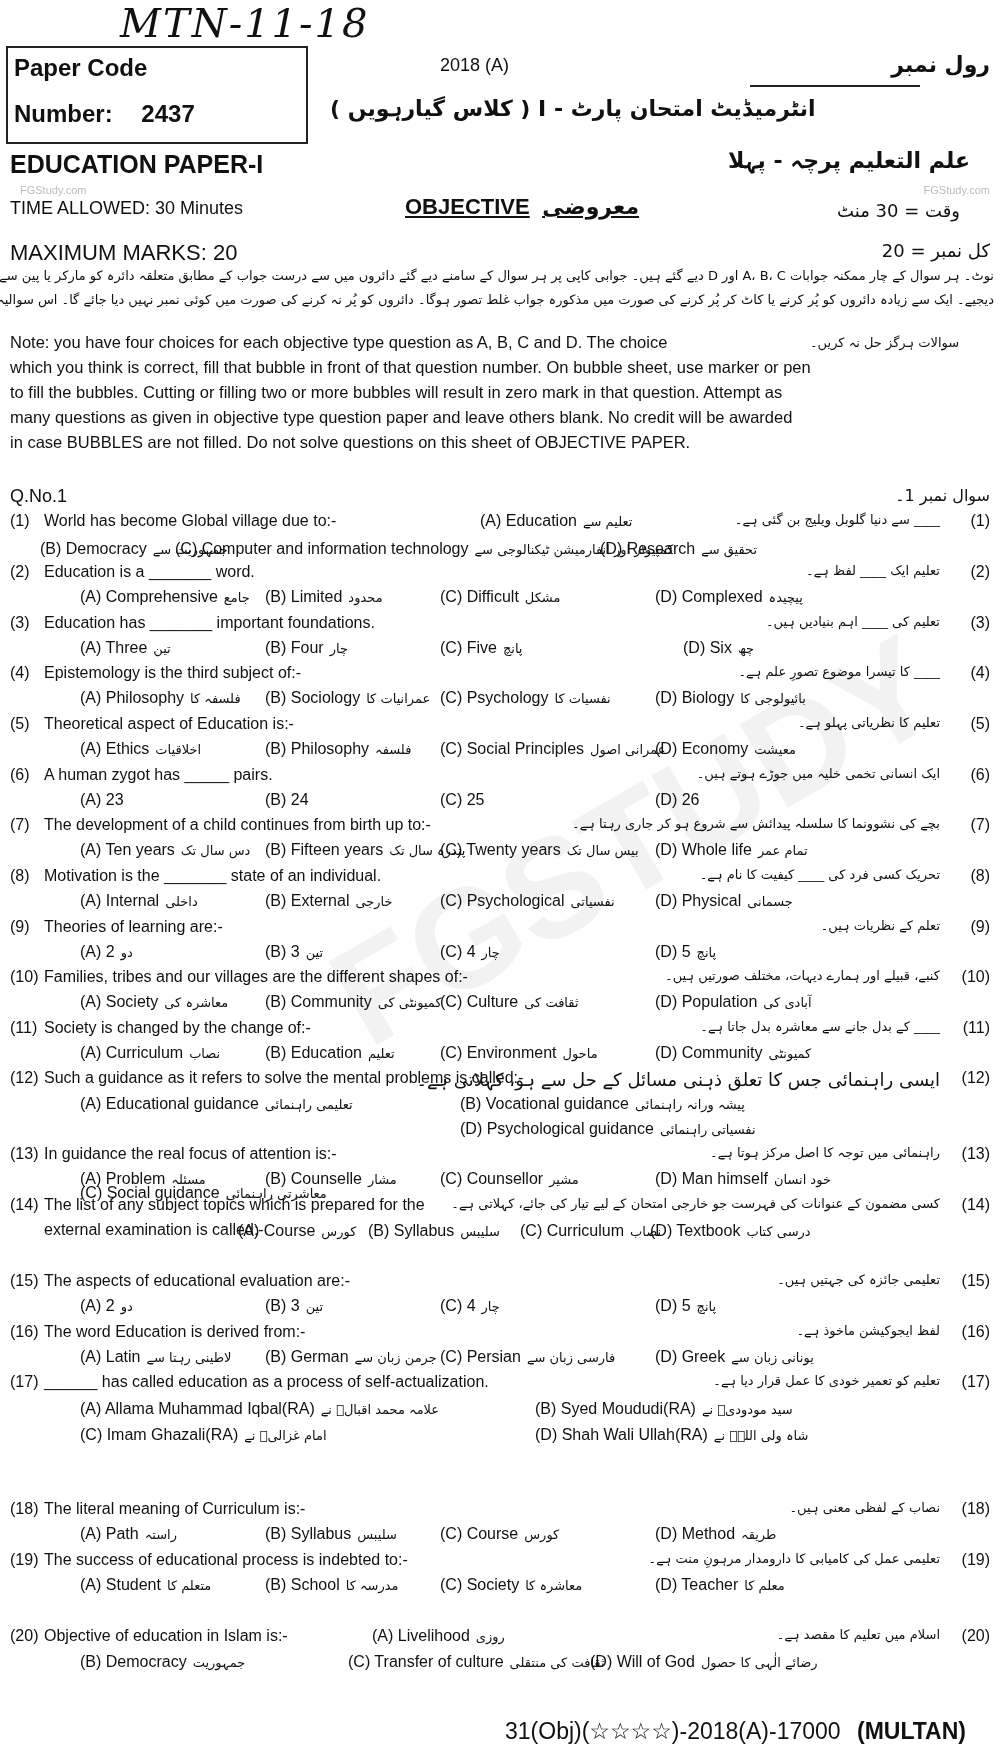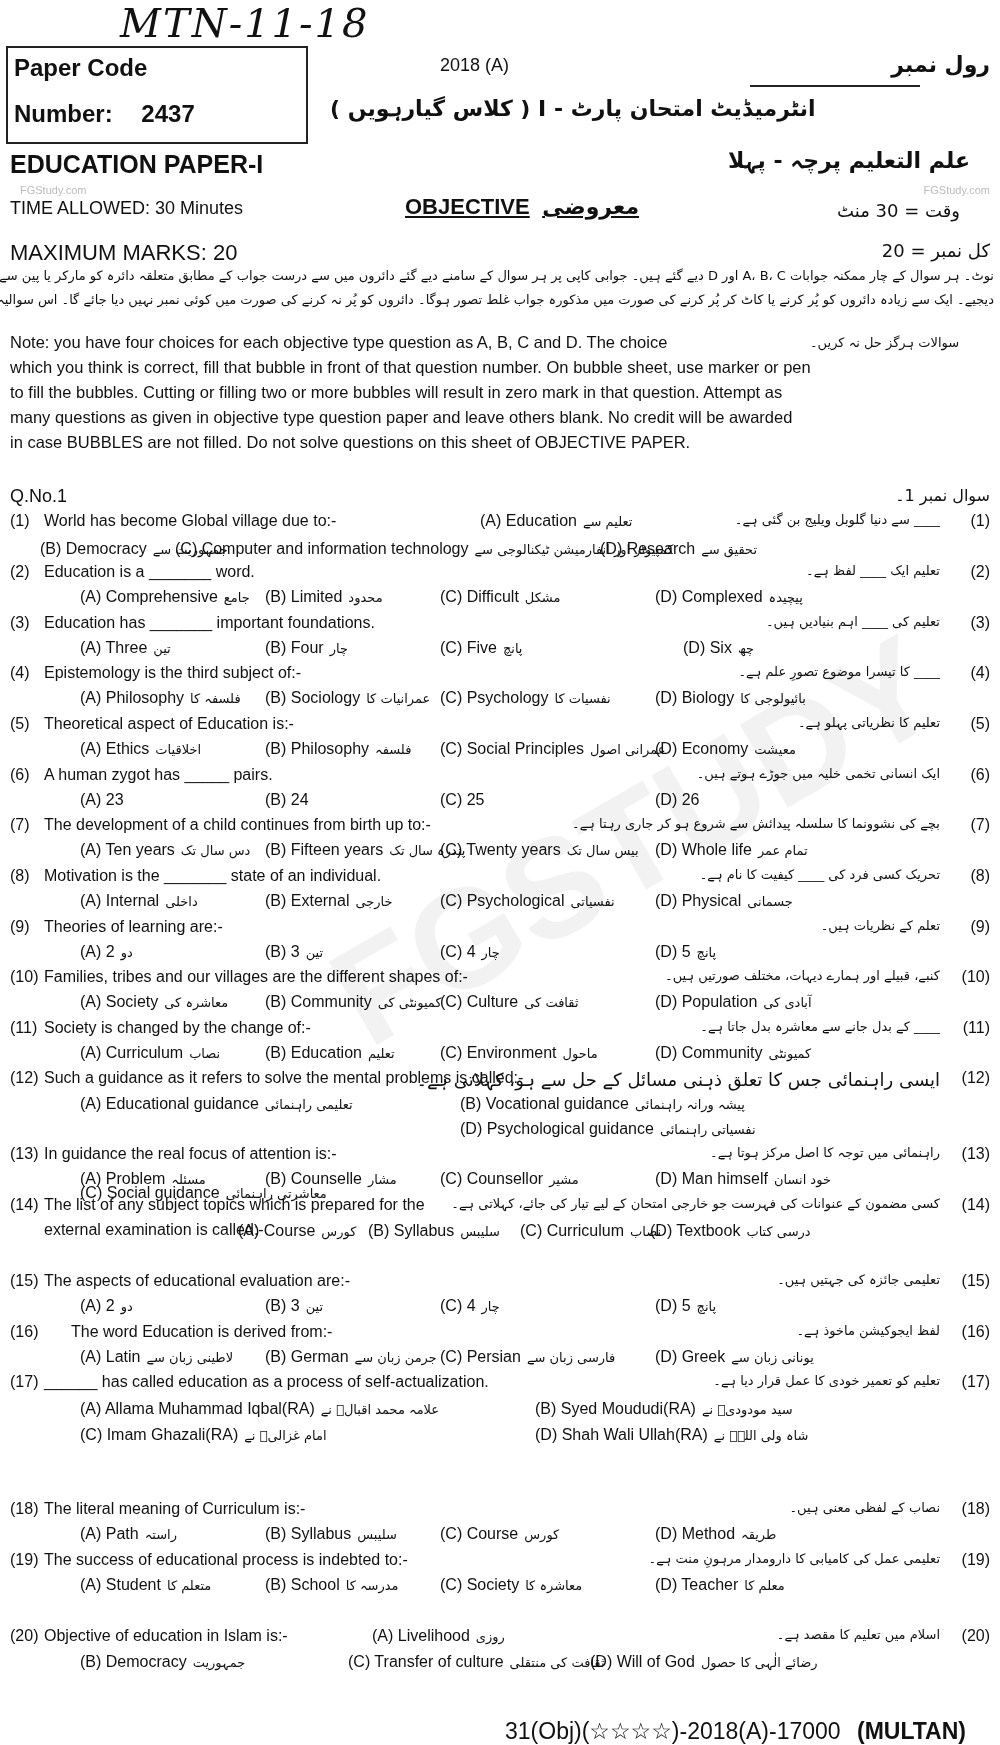--- a/index.html
+++ b/index.html
@@ -187,24 +187,24 @@
     <div class="abs opt" style="left:650px; top:1222px;"><span>(D) Textbook</span><span class="ur-opt">درسی کتاب</span></div>
     <div class="abs q" style="left:10px; top:1272px;">(15)</div>
     <div class="abs q" style="left:44px; top:1272px;">The aspects of educational evaluation are:-</div>
     <div class="abs urdu" style="right:60px; top:1272px; font-size:13px;">تعلیمی جائزہ کی جہتیں ہیں۔</div>
     <div class="abs q" style="right:10px; top:1272px;">(15)</div>
     <div class="abs opt" style="left:80px; top:1297px;"><span>(A)  2</span><span class="ur-opt">دو</span></div>
     <div class="abs opt" style="left:265px; top:1297px;"><span>(B)  3</span><span class="ur-opt">تین</span></div>
     <div class="abs opt" style="left:440px; top:1297px;"><span>(C)  4</span><span class="ur-opt">چار</span></div>
     <div class="abs opt" style="left:655px; top:1297px;"><span>(D)  5</span><span class="ur-opt">پانچ</span></div>
     <div class="abs q" style="left:10px; top:1323px;">(16)</div>
-    <div class="abs q" style="left:44px; top:1323px;margin-left:27px;">The word Education is derived from:-</div>
+    <div class="abs q" style="left:44px; top:1323px;">The word Education is derived from:-</div>
     <div class="abs urdu" style="right:60px; top:1323px; font-size:13px;">لفظ ایجوکیشن ماخوذ ہے۔</div>
     <div class="abs q" style="right:10px; top:1323px;">(16)</div>
-    <div class="abs opt" style="left:80px; top:1348px;"><span>(A)  Latin</span><span class="ur-opt">لاطینی زبان سے</span></div>
+    <div class="abs opt" style="left:80px; top:1348px;"><span>(A)  Latin</span><span class="ur-opt">لاطینی رہتا سے</span></div>
     <div class="abs opt" style="left:265px; top:1348px;"><span>(B) German</span><span class="ur-opt">جرمن زبان سے</span></div>
     <div class="abs opt" style="left:440px; top:1348px;"><span>(C) Persian</span><span class="ur-opt">فارسی زبان سے</span></div>
     <div class="abs opt" style="left:655px; top:1348px;"><span>(D) Greek</span><span class="ur-opt">یونانی زبان سے</span></div>
     <div class="abs q" style="left:10px; top:1373px;">(17)</div>
     <div class="abs q" style="left:44px; top:1373px;">______ has called education as a process of self-actualization.</div>
     <div class="abs urdu" style="right:60px; top:1373px; font-size:13px;">تعلیم کو تعمیر خودی کا عمل قرار دیا ہے۔</div>
     <div class="abs q" style="right:10px; top:1373px;">(17)</div>
     <div class="abs opt" style="left:80px; top:1400px;"><span>(A) Allama Muhammad Iqbal(RA)</span><span class="ur-opt">علامہ محمد اقبالؒ نے</span></div>
     <div class="abs opt" style="left:535px; top:1400px;"><span>(B) Syed Moududi(RA)</span><span class="ur-opt">سید مودودیؒ نے</span></div>
     <div class="abs opt" style="left:80px; top:1426px;"><span>(C) Imam Ghazali(RA)</span><span class="ur-opt">امام غزالیؒ نے</span></div>

